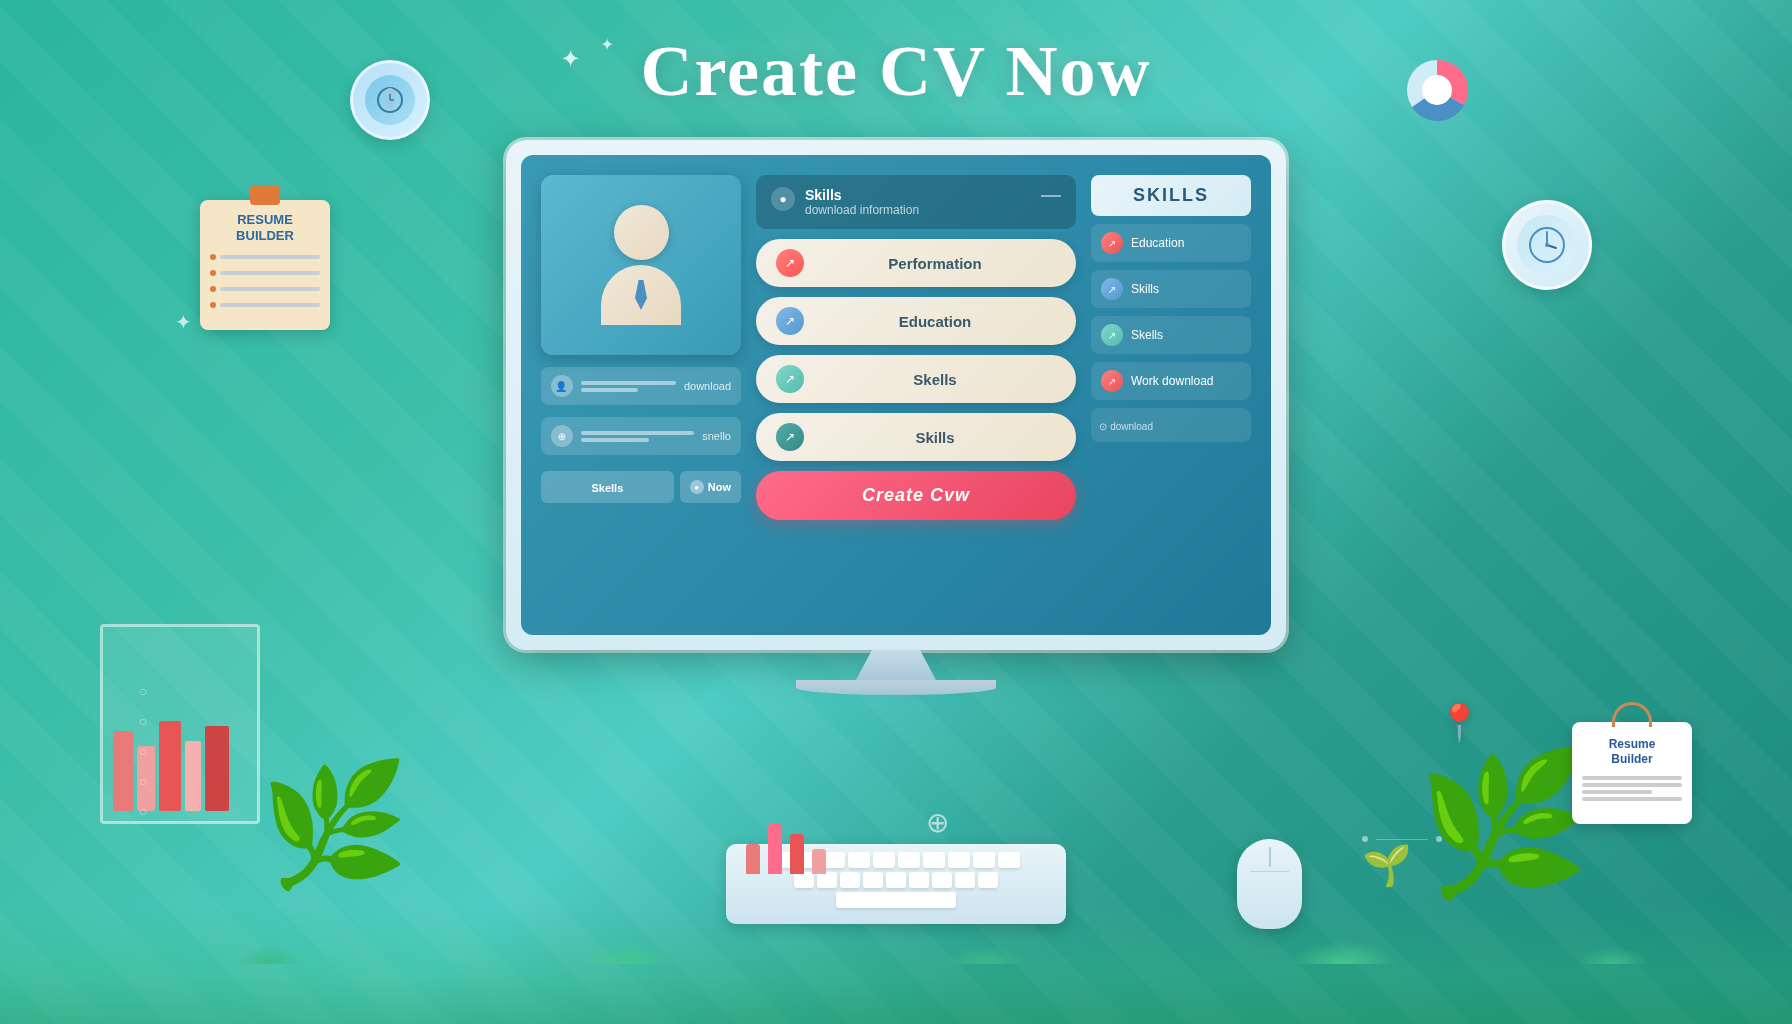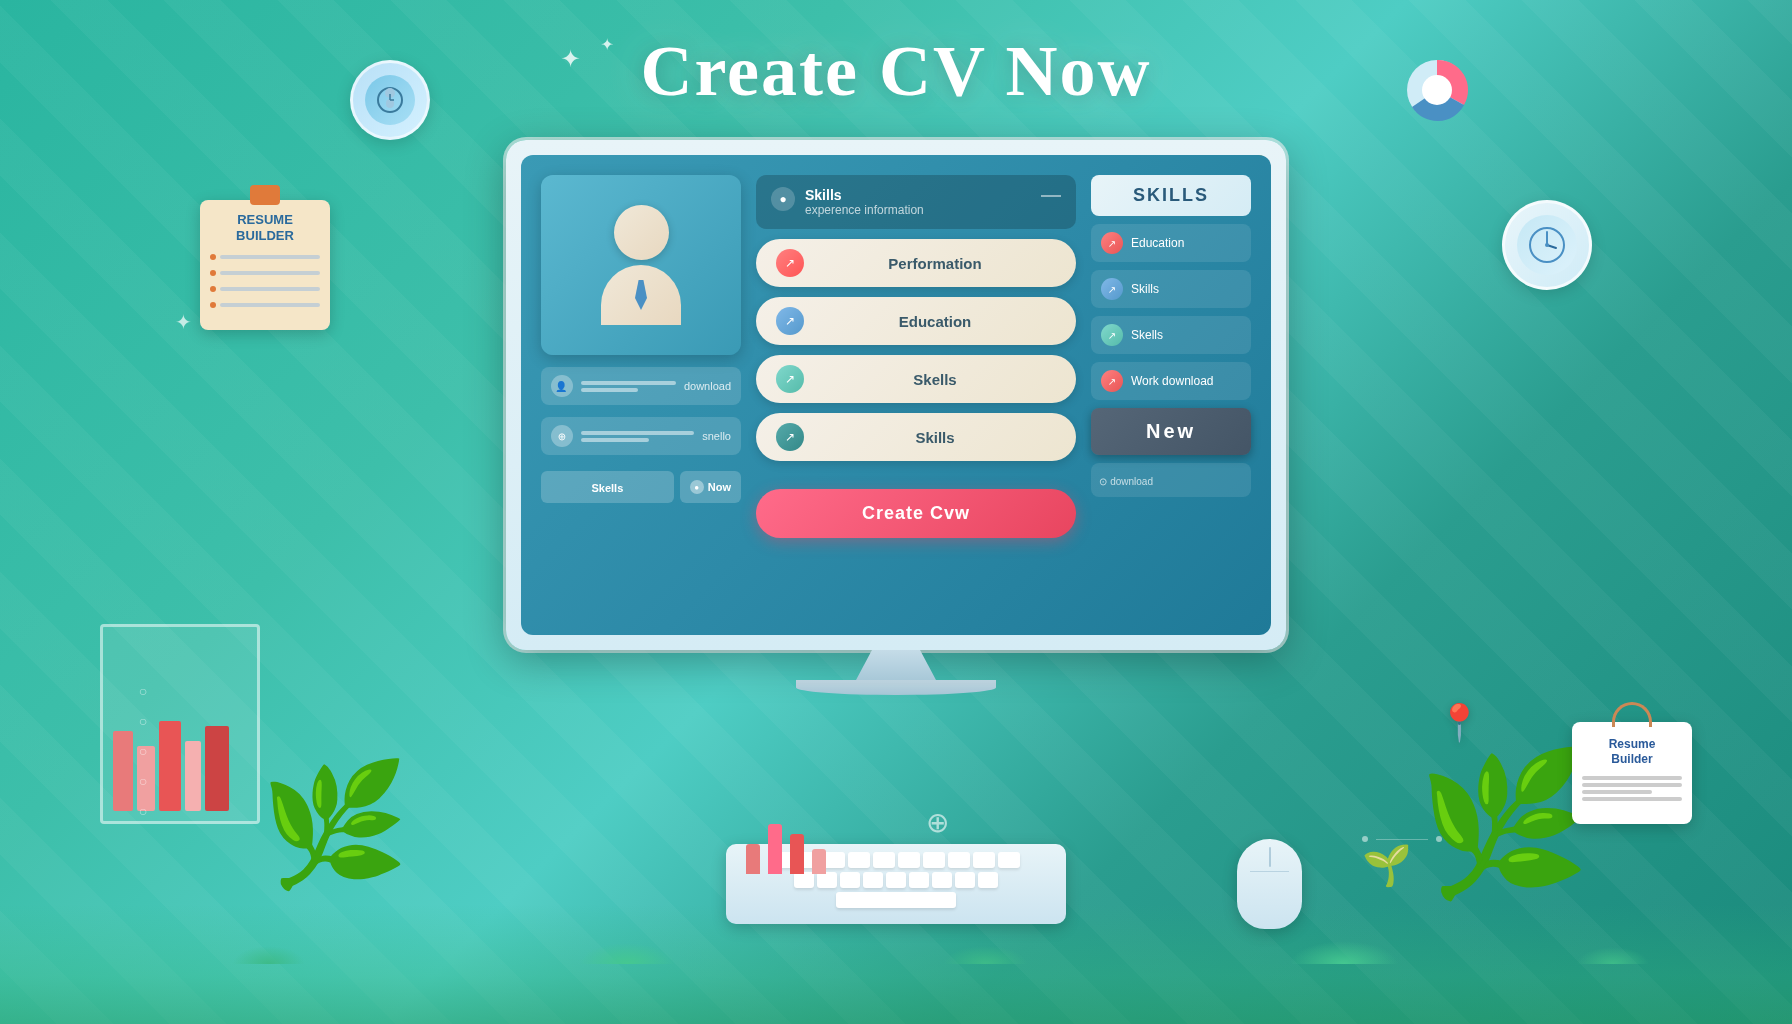--- a/index.html
+++ b/index.html
@@ -454,21 +454,22 @@
       flex: 1;
       text-align: center;
     }
 
     .create-cv-btn {
       background: linear-gradient(135deg, #ff6b8a, #e8455f);
       border-radius: 25px;
       padding: 14px 20px;
       text-align: center;
       box-shadow: 0 4px 15px rgba(232,69,95,0.4);
-      margin-top: 18px;
+      margin-top: 0;
+      font-style: italic;
     }
 
     .create-cv-label {
       font-size: 18px;
       font-weight: 800;
       color: white;
       letter-spacing: 1px;
     }
 
     
@@ -894,21 +895,21 @@
             </div>
           </div>
         </div>
 
         <div class="screen-middle">
 
           <div class="info-header">
             <div class="info-icon">●</div>
             <div class="info-text-block">
               <span class="info-title">Skills</span>
-              <span class="info-subtitle">experence information</span>
+              <span class="info-subtitle">download information</span>
             </div>
             <div style="margin-left:auto; width:20px; height:2px; background:rgba(255,255,255,0.5); margin-top:8px;"></div>
           </div>
 
           <div class="menu-item">
             <div class="menu-icon">↗</div>
             <span class="menu-label">Performation</span>
           </div>
 
           <div class="menu-item">
@@ -950,23 +951,20 @@
           <div class="skill-item">
             <div class="skill-icon teal">↗</div>
             <span class="skill-text">Skells</span>
           </div>
 
           <div class="skill-item">
             <div class="skill-icon">↗</div>
             <span class="skill-text">Work download</span>
           </div>
 
-          <div class="new-btn">
-            <span class="new-label">New</span>
-          </div>
 
           <div class="download-btn">
             <span class="download-label">⊙ download</span>
           </div>
         </div>
 
       </div>
     </div>
 
     <div class="monitor-stand"></div>

